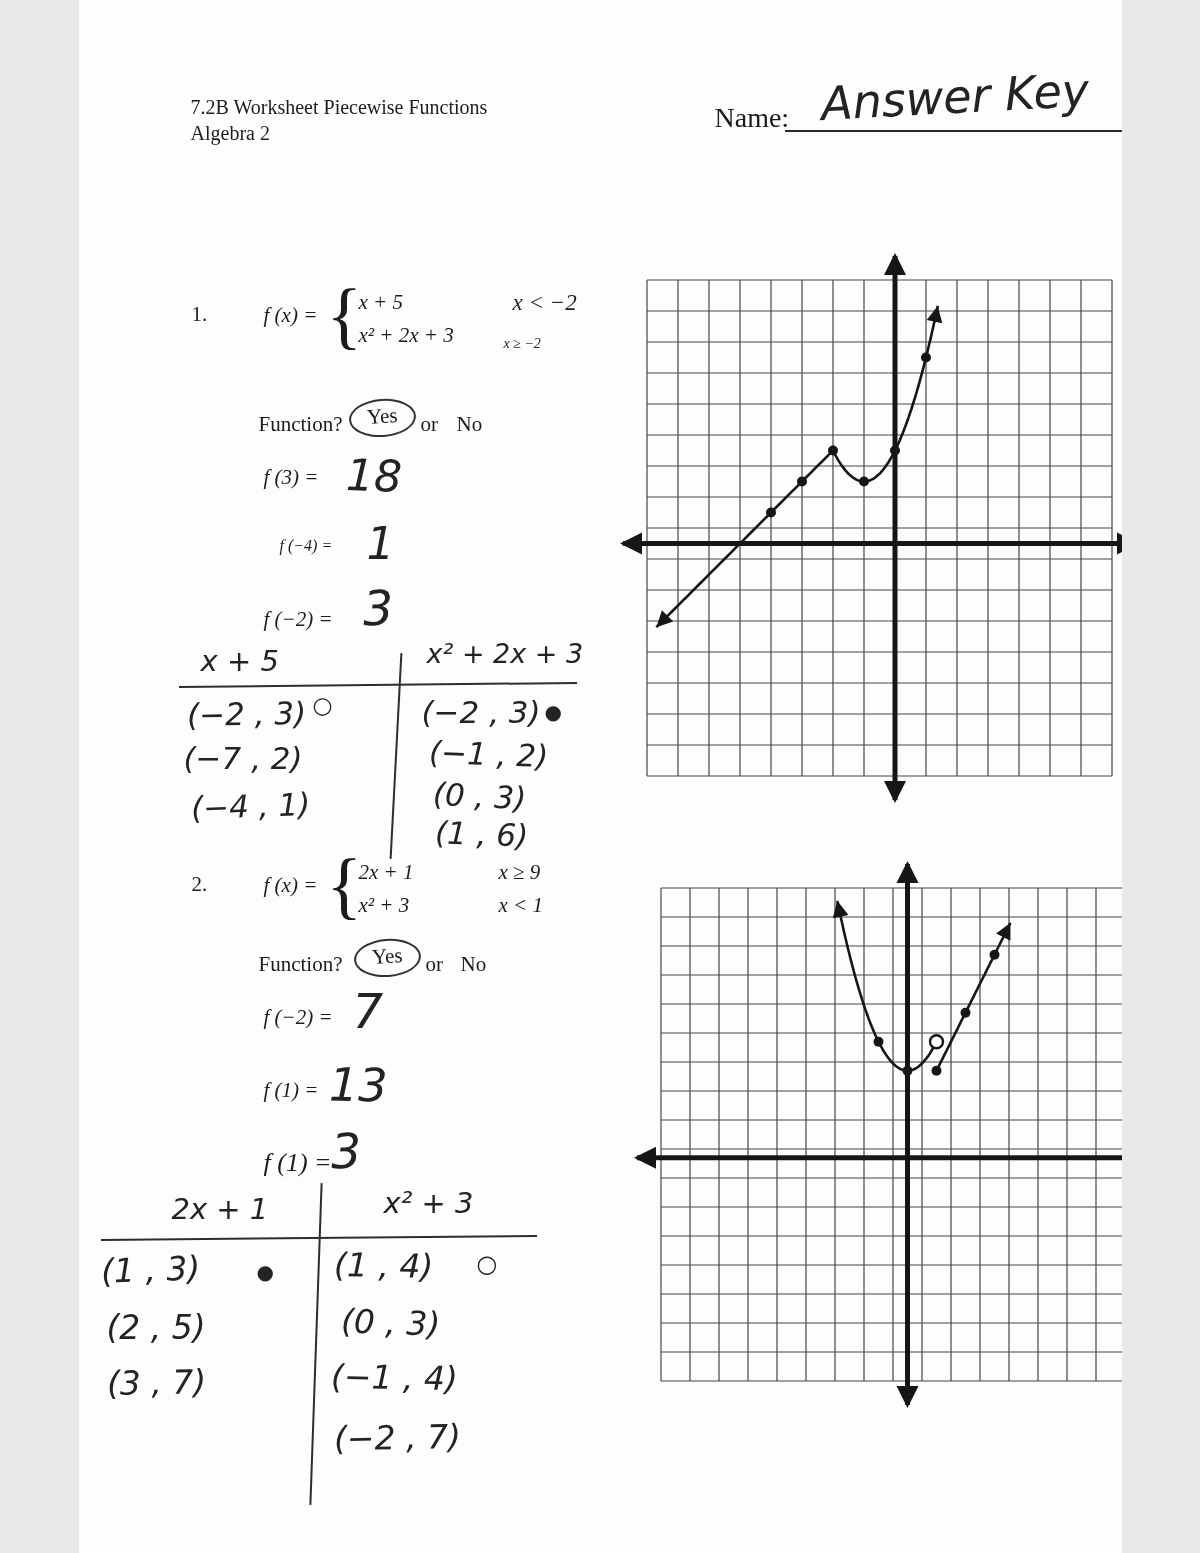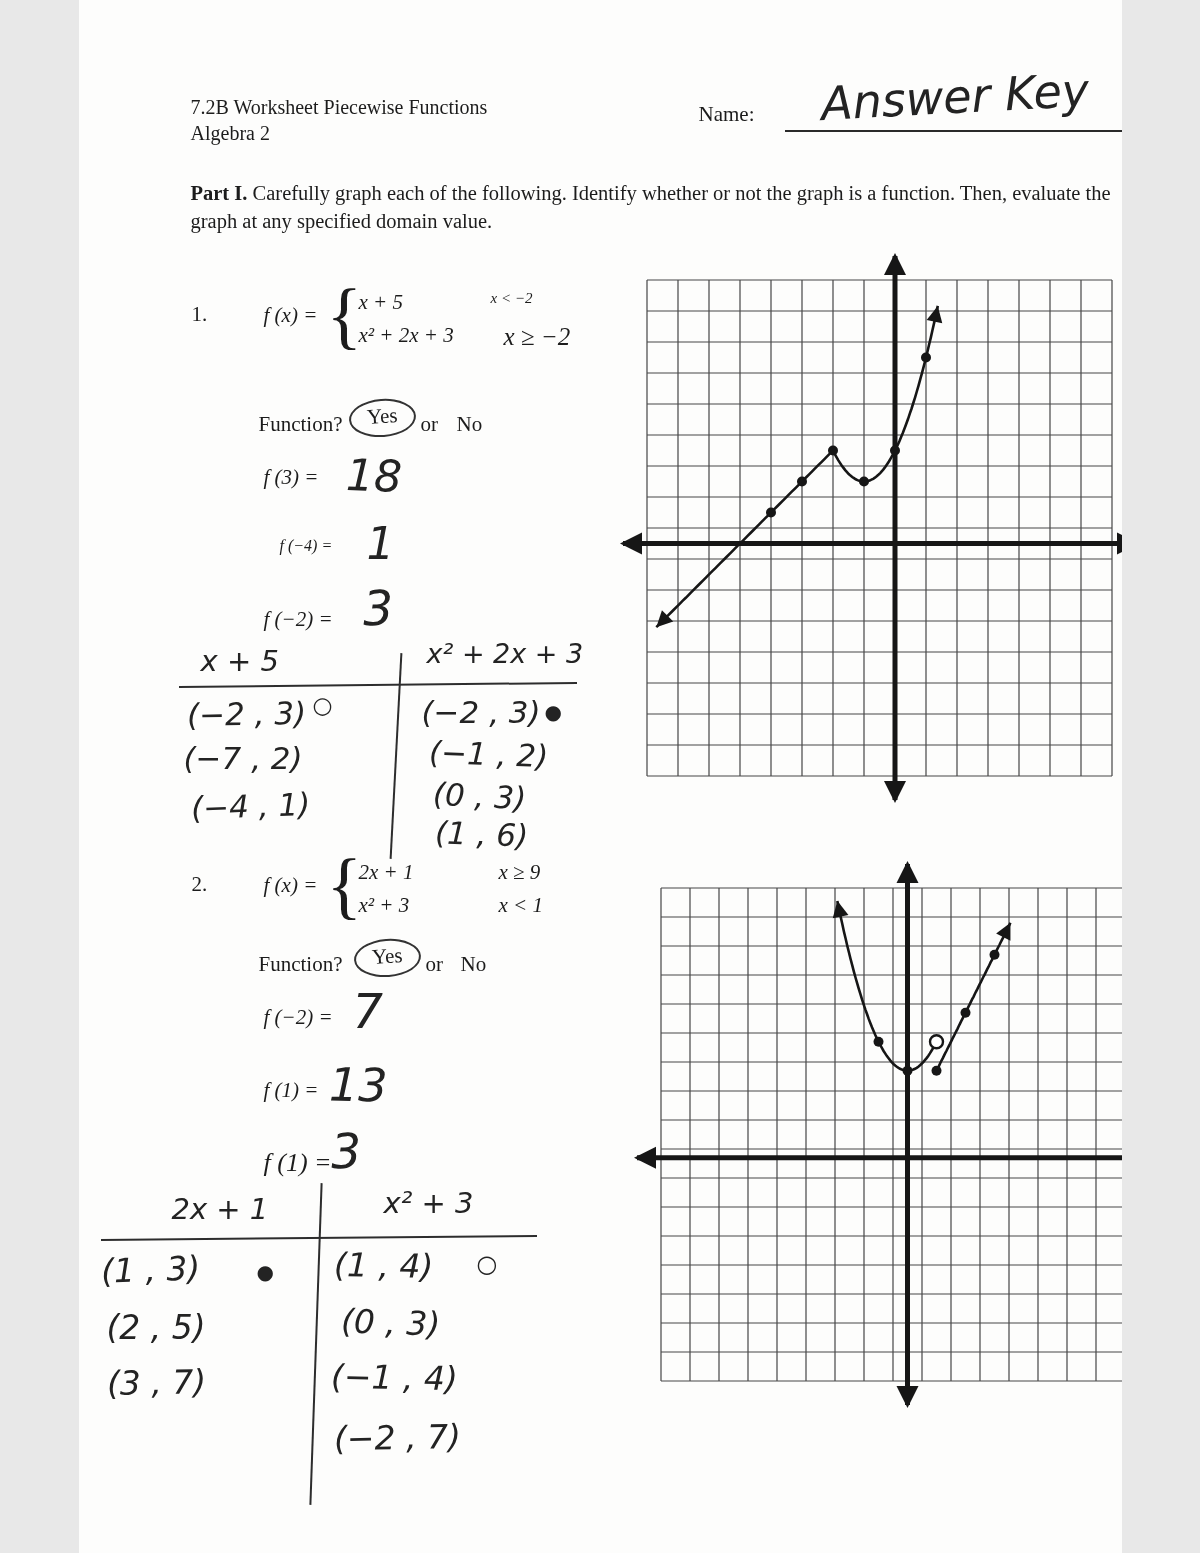--- a/index.html
+++ b/index.html
@@ -16,36 +16,32 @@
   .vline{background:#2d2d2d;width:2.4px;}
   .artifact{background:#c9c9c9;}
 </style>
 </head>
 <body>
 
 <div class="page">
 
   <div class="typed abs" style="left:112px;top:96px;font-size:20px">7.2B  Worksheet Piecewise Functions</div>
   <div class="typed abs" style="left:112px;top:122px;font-size:20px">Algebra 2</div>
-  <div class="typed abs" style="left:620px;top:102px;font-size:21px">Name:</div>
+  <div class="typed abs" style="left:636px;top:102px;font-size:28px">Name:</div>
   <div class="abs name-line" style="left:706px;top:94px;width:352px;height:36px"></div>
   <div class="hand abs" style="left:742px;top:70px;font-size:46px;transform:rotate(-3deg)">Answer Key</div>
 
-  <div class="typed abs" style="left:112px;top:180px;width:935px;font-size:20.5px;line-height:1.35">
-    <b>Part I.</b>
-    <span>Carefully graph each of the following.  Identify whether or not the graph is a function.  Then, evaluate the graph at any specified domain value.</span>
-  </div>
 
   <div class="typed abs" style="left:113px;top:302px;font-size:21px">1.</div>
   <div class="typed mi abs" style="left:185px;top:303px;font-size:21px">f (x) =</div>
   <div class="brace abs" style="left:248px;top:278px;font-size:74px">{</div>
   <div class="typed mi abs" style="left:280px;top:290px;font-size:21px">x + 5</div>
-  <div class="typed mi abs" style="left:412px;top:290px;font-size:15px">x &lt; −2</div>
+  <div class="typed mi abs" style="left:434px;top:290px;font-size:23px">x &lt; −2</div>
   <div class="typed mi abs" style="left:280px;top:323px;font-size:21px">x² + 2x + 3</div>
-  <div class="typed mi abs" style="left:425px;top:323px;font-size:25px">x ≥ −2</div>
+  <div class="typed mi abs" style="left:425px;top:336px;font-size:14px">x ≥ −2</div>
 
   <div class="typed abs" style="left:180px;top:412px;font-size:21px">Function?</div>
   <div class="typed abs yes-ellipse" style="left:270px;top:399px;font-size:21px">Yes</div>
   <div class="typed abs" style="left:342px;top:412px;font-size:21px">or</div>
   <div class="typed abs" style="left:378px;top:412px;font-size:21px">No</div>
 
   <div class="typed mi abs" style="left:185px;top:465px;font-size:21px">f (3) =</div>
   <div class="hand abs" style="left:267px;top:450px;font-size:44px;transform:rotate(2deg)">18</div>
   <div class="typed mi abs" style="left:201px;top:537px;font-size:16px">f (−4) =</div>
   <div class="hand abs" style="left:288px;top:518px;font-size:44px">1</div>

